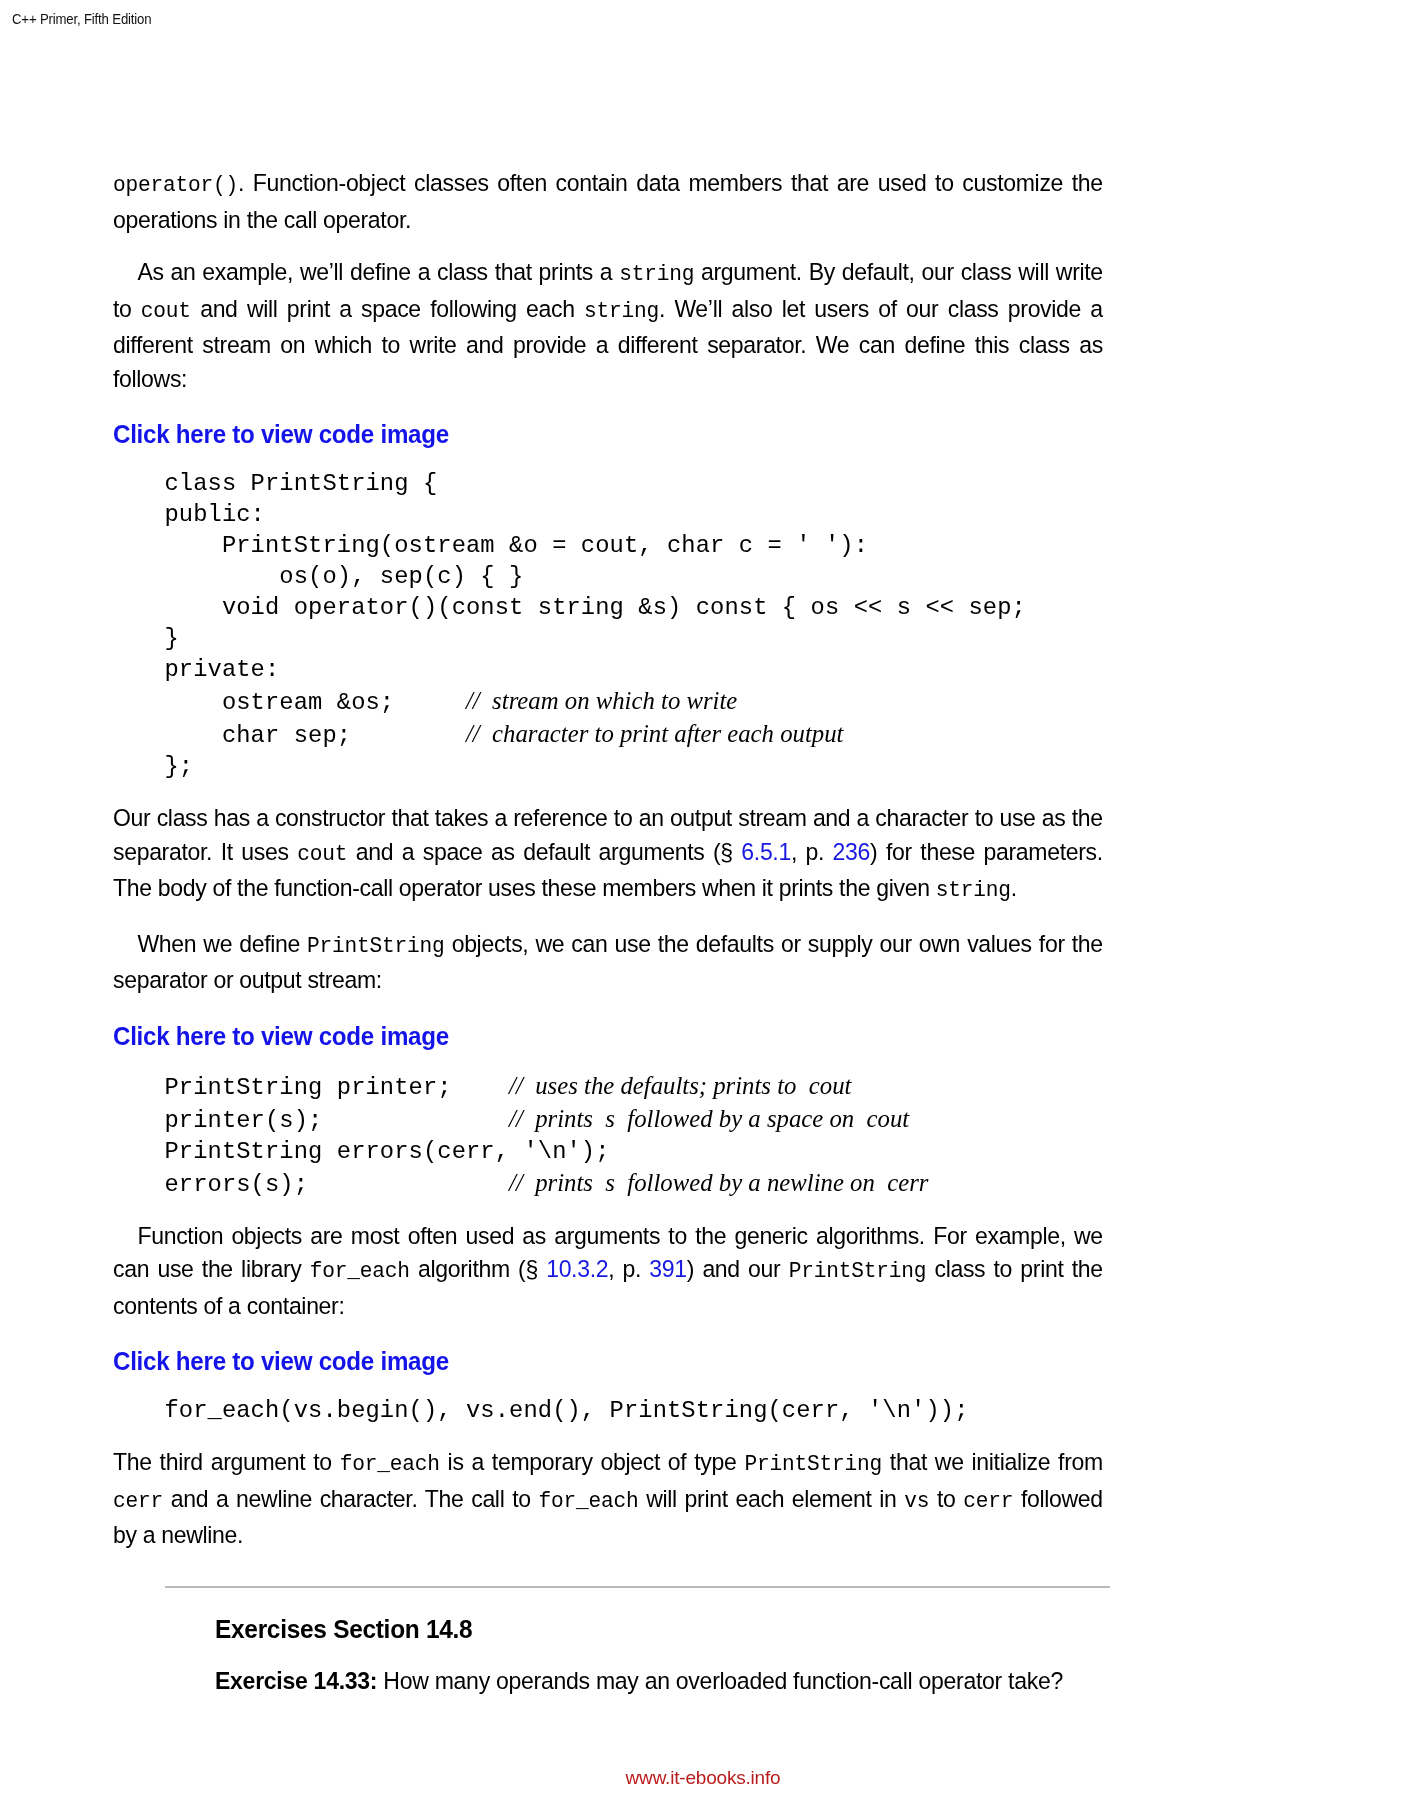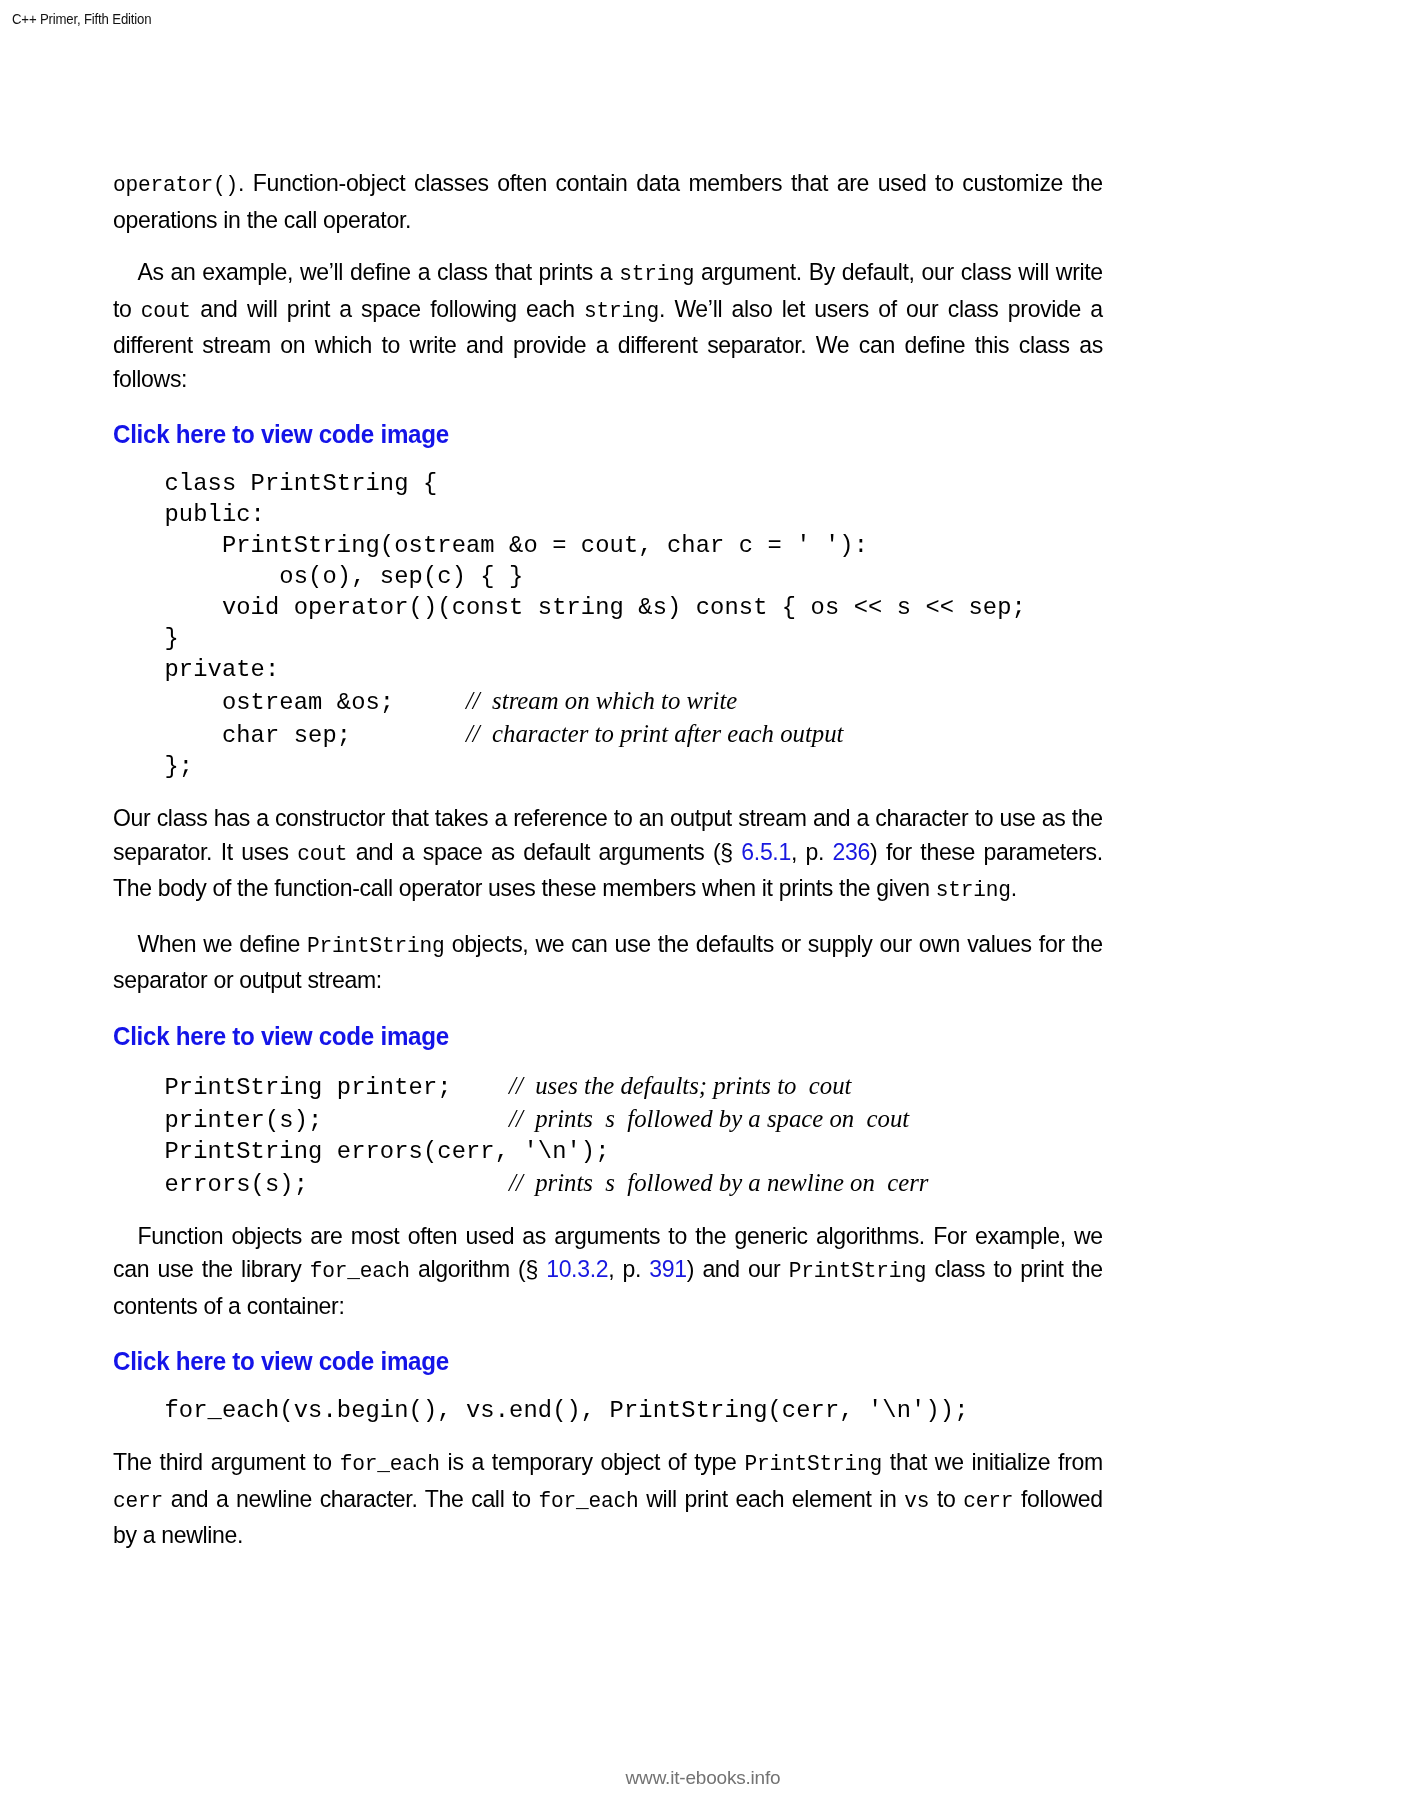--- a/index.html
+++ b/index.html
@@ -135,21 +135,21 @@
   .footer {
     position: absolute;
     left: 0;
     right: 0;
     top: 1767px;
     text-align: center;
     font-size: 19px;
     color: #1818e8;
     letter-spacing: -0.2px;
   }
-  .footer a { color: #737373; text-decoration: none; margin-top: 25px; }
+  .footer a { color: #b91c1c; text-decoration: none; margin-top: 25px; }
 </style>
 </head>
 <body>
 
 <div class="running-head">C++ Primer, Fifth Edition</div>
 
 <div class="page">
 
   <p class="body"><code class="mono">operator()</code><span>. Function-object classes often contain data members that are used to customize the operations in the call operator.</span></p>
 
@@ -180,18 +180,23 @@
 <span>errors(s);              </span><span class="cmt">//  prints  s  followed by a newline on  cerr</span></pre>
 
   <p class="body indent gap"><span>Function objects are most often used as arguments to the generic algorithms. For example, we can use the library </span><code class="mono">for_each</code><span> algorithm (§ </span><a class="xref" href="#">10.3.2</a><span>, p. </span><a class="xref" href="#">391</a><span>) and our </span><code class="mono">PrintString</code><span> class to print the contents of a container:</span></p>
 
   <a class="code-link" href="#">Click here to view code image</a>
 
   <pre class="code"><span>for_each(vs.begin(), vs.end(), PrintString(cerr, '\n'));</span></pre>
 
   <p class="body gap"><span>The third argument to </span><code class="mono">for_each</code><span> is a temporary object of type </span><code class="mono">PrintString</code><span> that we initialize from </span><code class="mono">cerr</code><span> and a newline character. The call to </span><code class="mono">for_each</code><span> will print each element in </span><code class="mono">vs</code><span> to </span><code class="mono">cerr</code><span> followed by a newline.</span></p>
 
+  <div class="exercises">
+    <div class="exer-rule"></div>
+    <div class="exer-title">Exercises Section 14.8</div>
+    <div class="exer-item"><b>Exercise 14.33:</b><span> How many operands may an overloaded function-call operator take?</span></div>
+  </div>
 
 </div>
 
 <div class="footer">
   <a href="#">www.it-ebooks.info</a>
 </div>
 
 </body></html>

